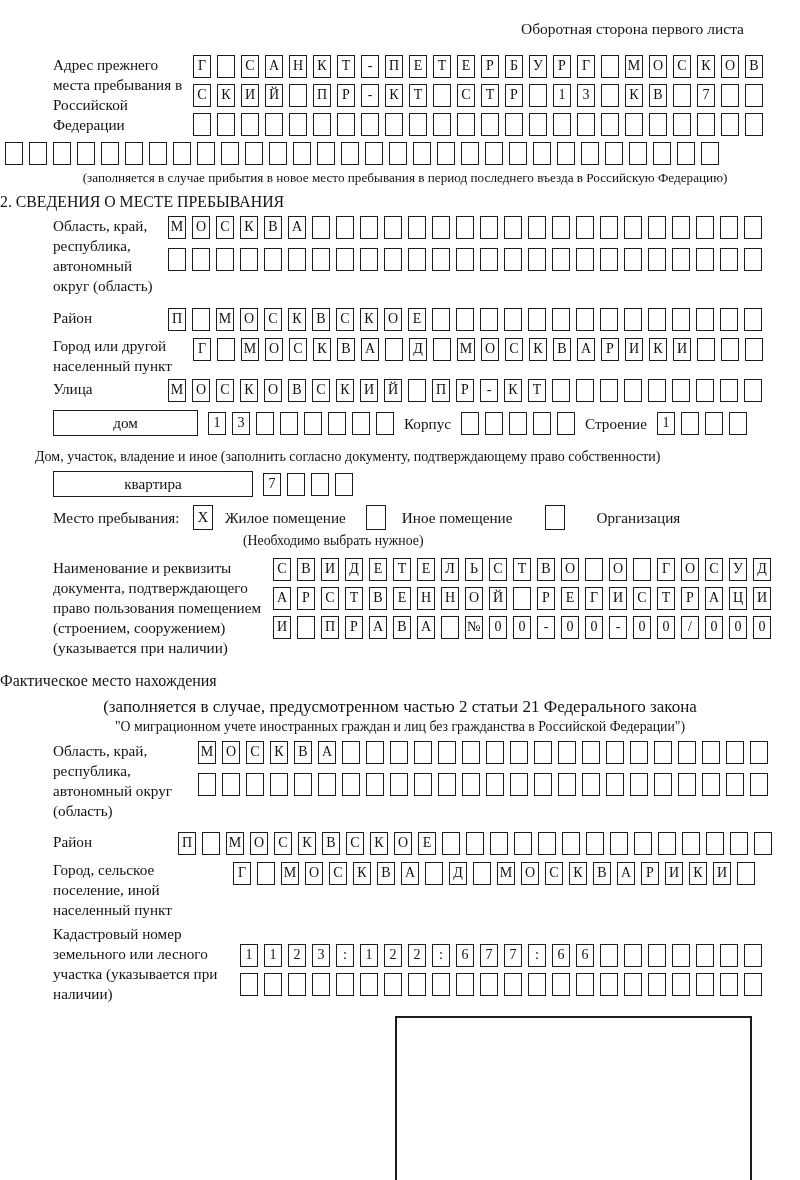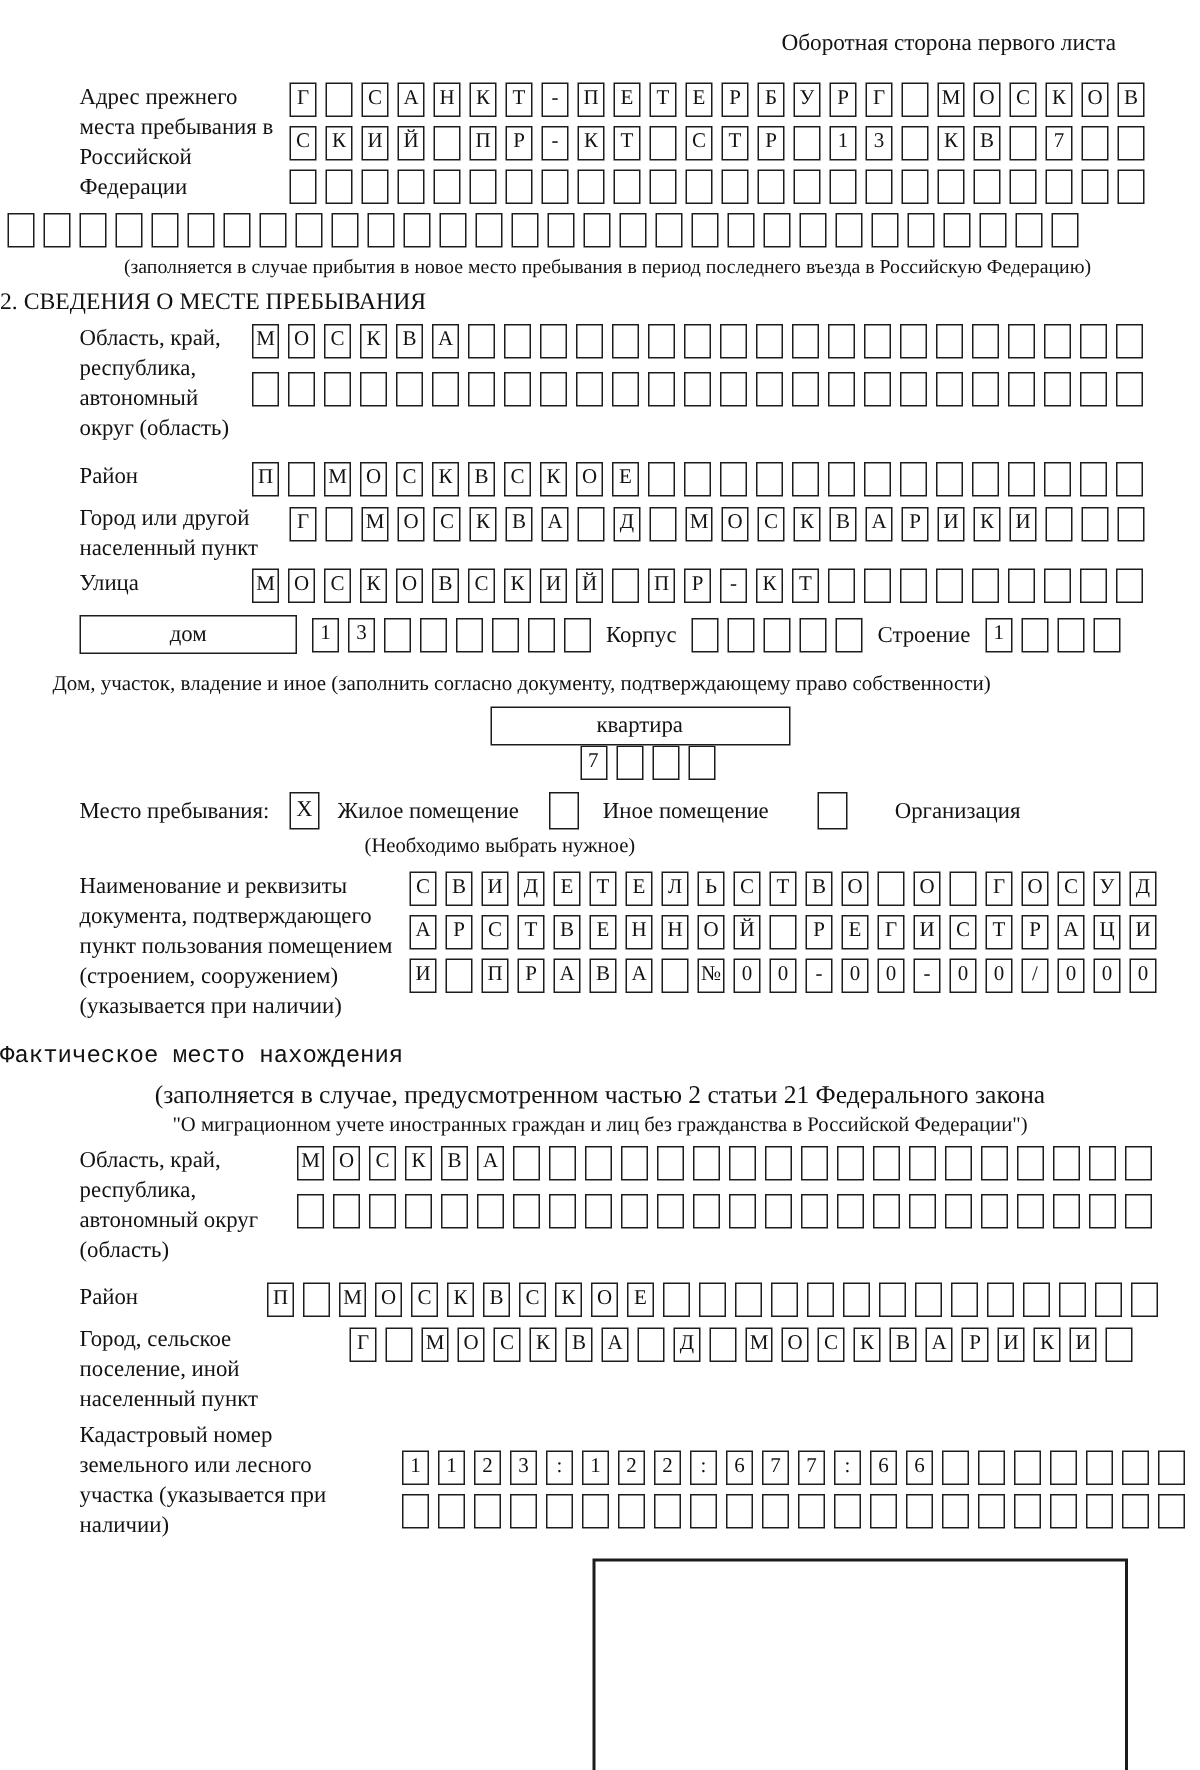--- a/index.html
+++ b/index.html
@@ -324,21 +324,21 @@
     <div class="inlbl" style="margin:0 10px;">Строение</div>
     <div class="boxrow">
         <div class="cb">1</div>
         <div class="cb"></div>
         <div class="cb"></div>
         <div class="cb"></div>
       </div>
   </div>
   <div class="cap" style="margin-top:12px;padding-left:35px;font-size:14px;">Дом, участок, владение и иное (заполнить согласно документу, подтверждающему право собственности)</div>
 
-  <div class="frow" style="margin-top:6px;align-items:center;flex-direction:column;">
+  <div class="frow" style="margin-top:6px;align-items:center;">
     <div class="rect" style="width:200px;">квартира</div>
     <div class="boxrow" style="margin-left:10px;">
         <div class="cb">7</div>
         <div class="cb"></div>
         <div class="cb"></div>
         <div class="cb"></div>
       </div>
   </div>
 
   <div class="frow" style="margin-top:8px;align-items:center;">
@@ -346,21 +346,21 @@
     <div class="chk" style="margin-left:3px;">X</div>
     <div class="inlbl" style="margin-left:12px;">Жилое помещение</div>
     <div class="chk" style="margin-left:20px;"></div>
     <div class="inlbl" style="margin-left:16px;">Иное помещение</div>
     <div class="chk" style="margin-left:32px;"></div>
     <div class="inlbl" style="margin-left:32px;">Организация</div>
   </div>
   <div class="cap" style="margin-top:2px;margin-left:243px;font-size:13.8px;">(Необходимо выбрать нужное)</div>
 
   <div class="frow" style="margin-top:9px;">
-    <div class="lbl w212">Наименование и реквизиты документа, подтверждающего пункт пользования помещением (строением, сооружением) (указывается при наличии)</div>
+    <div class="lbl w212">Наименование и реквизиты документа, подтверждающего право пользования помещением (строением, сооружением) (указывается при наличии)</div>
     <div class="gridcol" style="margin-left:8px;">
       <div class="boxrow">
           <div class="cb">С</div>
           <div class="cb">В</div>
           <div class="cb">И</div>
           <div class="cb">Д</div>
           <div class="cb">Е</div>
           <div class="cb">Т</div>
           <div class="cb">Е</div>
           <div class="cb">Л</div>
@@ -420,21 +420,21 @@
           <div class="cb">0</div>
           <div class="cb">0</div>
           <div class="cb">/</div>
           <div class="cb">0</div>
           <div class="cb">0</div>
           <div class="cb">0</div>
         </div>
     </div>
   </div>
 
-  <div class="title" style="margin-top:14px;font-family:Liberation Mono, monospace;">Фактическое место нахождения</div>
+  <div class="title" style="margin-top:14px;">Фактическое место нахождения</div>
   <div class="cap center" style="margin-top:8px;font-size:17px;">(заполняется в случае, предусмотренном частью 2 статьи 21 Федерального закона</div>
   <div class="cap center" style="margin-top:3px;font-size:13.8px;">"О миграционном учете иностранных граждан и лиц без гражданства в Российской Федерации")</div>
 
   <div class="frow" style="margin-top:6px;">
     <div class="lbl w143">Область, край, республика, автономный округ (область)</div>
     <div class="gridcol" style="gap:9px;margin-left:2px;">
       <div class="boxrow">
           <div class="cb">М</div>
           <div class="cb">О</div>
           <div class="cb">С</div>
@@ -541,21 +541,21 @@
         <div class="cb">В</div>
         <div class="cb">А</div>
         <div class="cb">Р</div>
         <div class="cb">И</div>
         <div class="cb">К</div>
         <div class="cb">И</div>
         <div class="cb"></div>
       </div>
   </div>
 
-  <div class="frow" style="margin-top:4px;gap:28px;">
+  <div class="frow" style="margin-top:4px;">
     <div class="lbl w182">Кадастровый номер земельного или лесного участка (указывается при наличии)</div>
     <div class="gridcol" style="margin-left:5px;margin-top:20px;">
       <div class="boxrow">
           <div class="cb">1</div>
           <div class="cb">1</div>
           <div class="cb">2</div>
           <div class="cb">3</div>
           <div class="cb">:</div>
           <div class="cb">1</div>
           <div class="cb">2</div>

